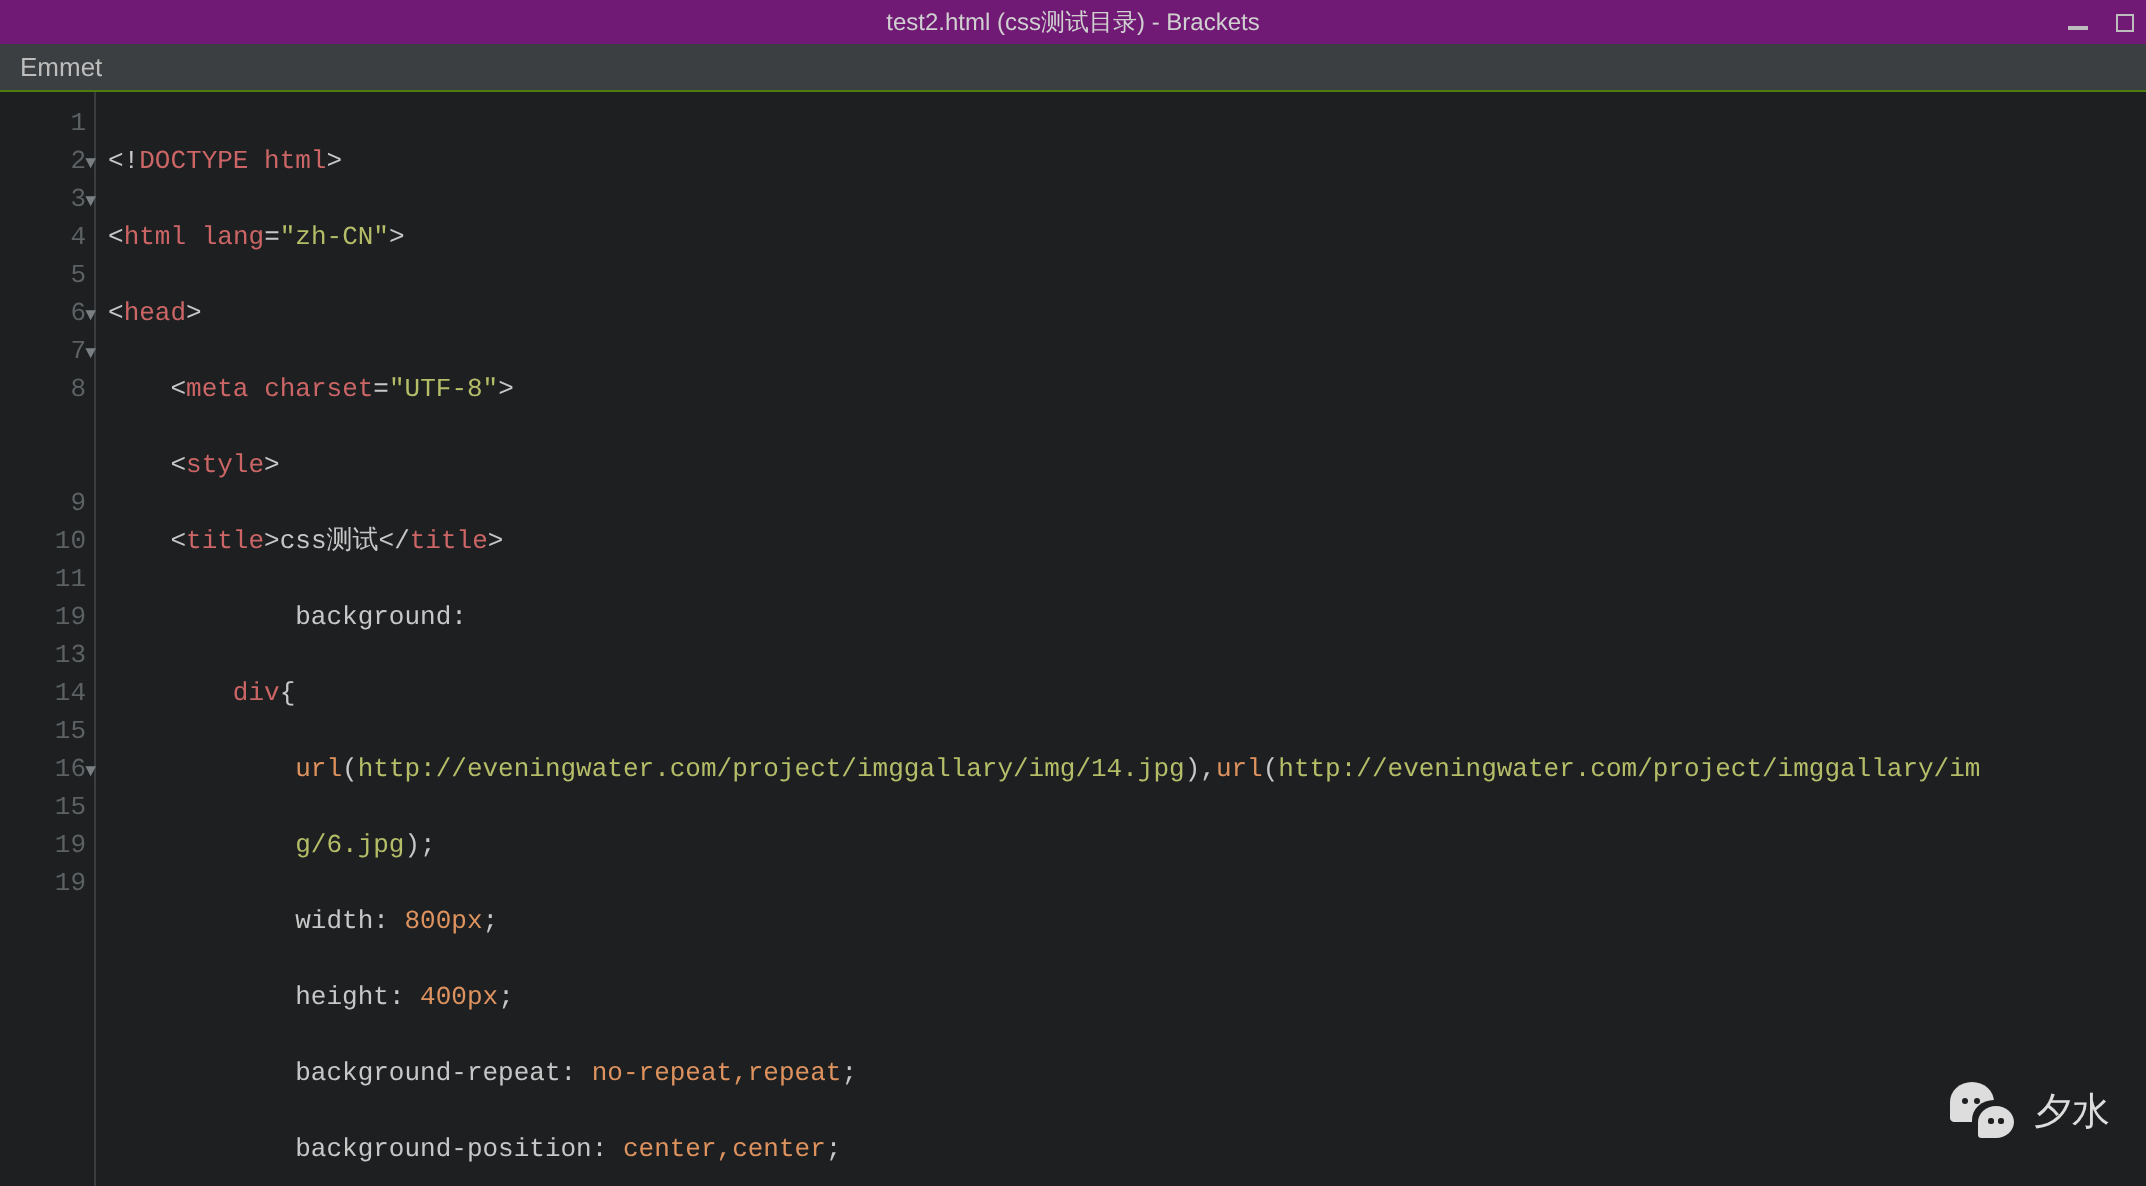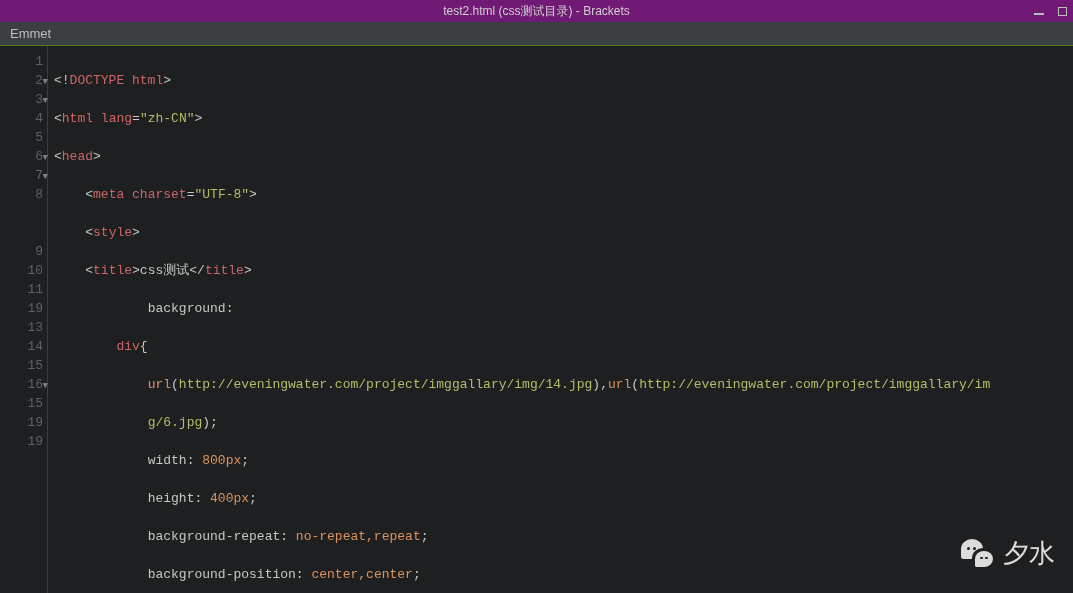--- a/index.html
+++ b/index.html
@@ -87,21 +87,21 @@
   .indent-guide { color:#3f4346; }
   .watermark {
     position: absolute;
     right: 18px;
     bottom: 22px;
     display: flex;
     align-items: center;
     gap: 8px;
     color: #e8e8e8;
     font-family: "Microsoft YaHei", Arial, sans-serif;
-    font-size: 26px;
+    font-size: 19px;
     opacity: 0.95;
   }
   .wm-icon { position:relative; width:34px; height:30px; }
   .bubble1 { position:absolute; width:22px; height:20px; border-radius:50% 50% 50% 10%; background:#e8e8e8; left:0; top:0;}
   .dot1a{position:absolute;width:3px;height:3px;border-radius:50%;background:#1d1f21;left:6px;top:8px;}
   .dot1b{position:absolute;width:3px;height:3px;border-radius:50%;background:#1d1f21;left:12px;top:8px;}
   .bubble2 { position:absolute; width:18px; height:16px; border-radius:50% 50% 50% 10%; background:#e8e8e8; left:14px; top:12px; box-shadow:-1px -1px 0 2px #1d1f21;}
   .dot2a{position:absolute;width:2.5px;height:2.5px;border-radius:50%;background:#1d1f21;left:5px;top:6px;}
   .dot2b{position:absolute;width:2.5px;height:2.5px;border-radius:50%;background:#1d1f21;left:10px;top:6px;}
 </style>

